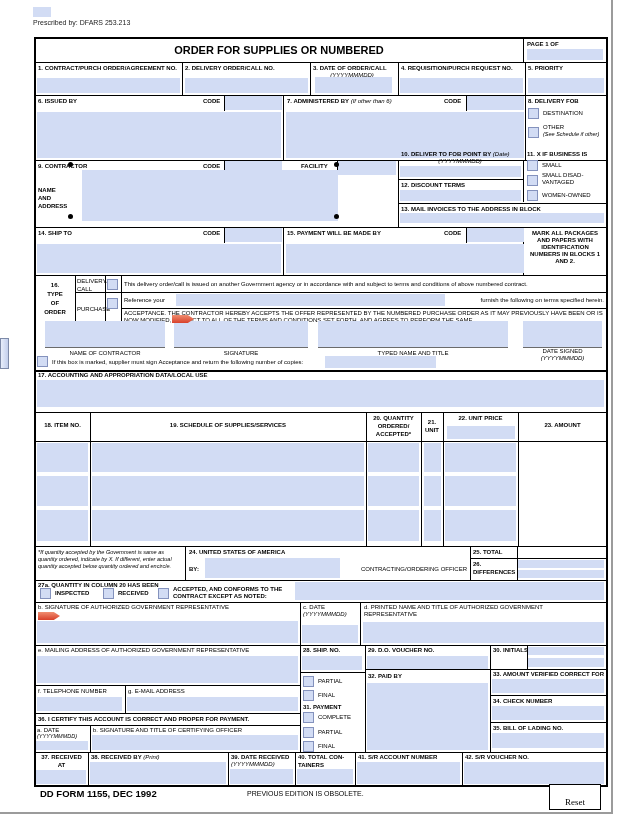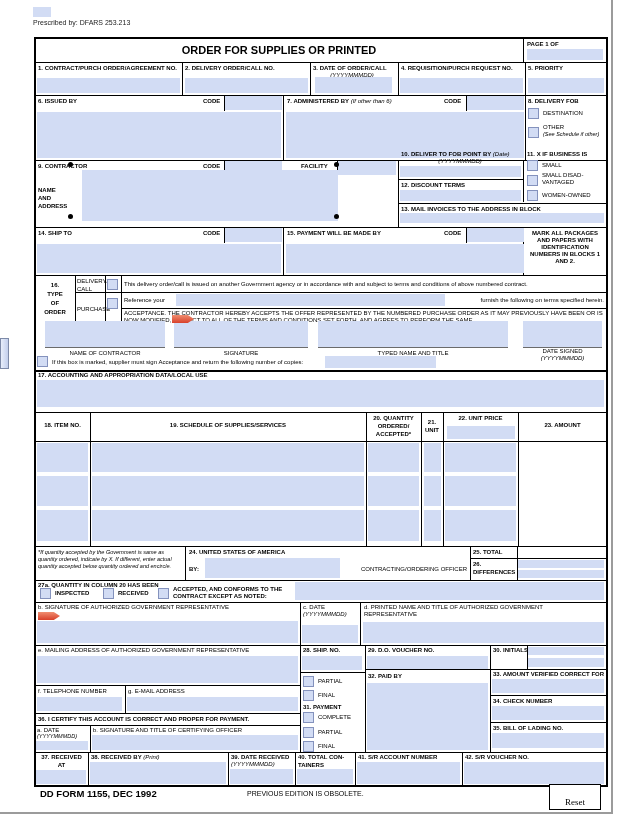--- a/index.html
+++ b/index.html
@@ -37,21 +37,21 @@
 
 <div id="stage">
   <div class="pageedge-r"></div>
   <div class="pageedge-b"></div>
   <div class="splitter"></div>
 
   <div class="f" style="left:33px;top:7px;width:18px;height:10px;"></div>
   <div class="prescribed">Prescribed by: DFARS 253.213</div>
 
   <div class="outline"></div>
-  <div class="title">ORDER FOR SUPPLIES OR PRINTED</div>
+  <div class="title">ORDER FOR SUPPLIES OR NUMBERED</div>
 
   <div class="vl" style="left:523px;top:38px;height:24px;"></div>
   <div class="lbl" style="left:527px;top:41px;">PAGE 1 OF</div>
   <div class="f" style="left:527px;top:49px;width:76px;height:11px;"></div>
 
   <div class="hl" style="left:35px;top:62px;width:572px;"></div>
   <div class="vl" style="left:182px;top:62px;height:33px;"></div>
   <div class="vl" style="left:310px;top:62px;height:33px;"></div>
   <div class="vl" style="left:398px;top:62px;height:33px;"></div>
   <div class="vl" style="left:525px;top:62px;height:33px;"></div>

